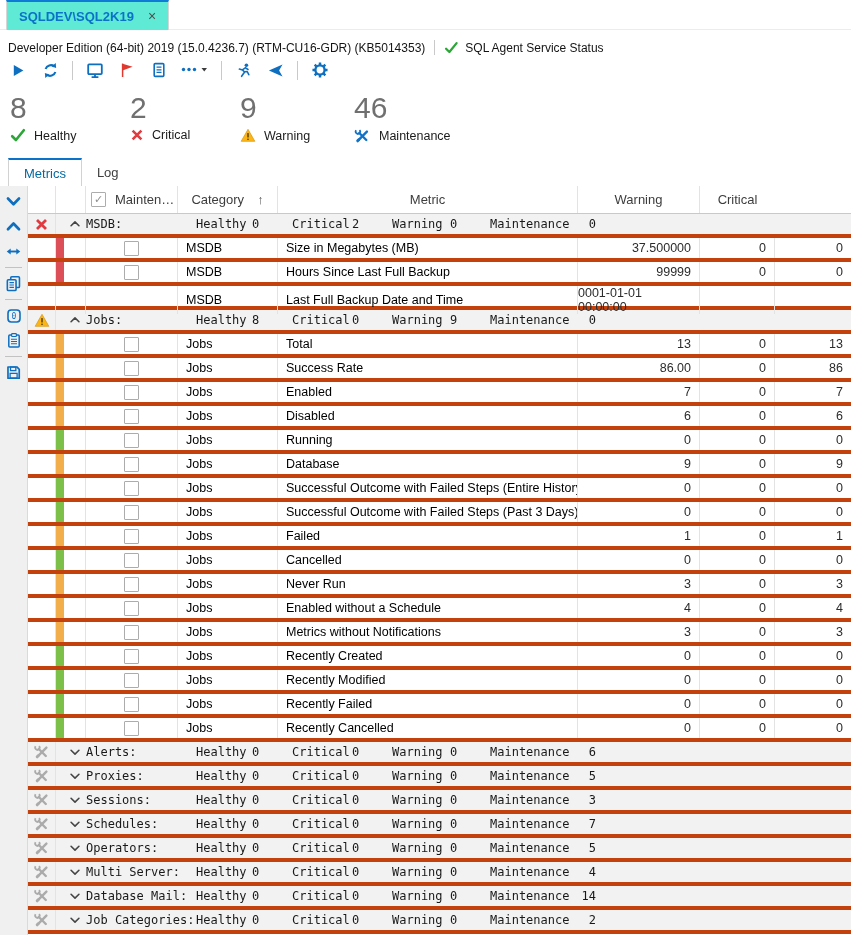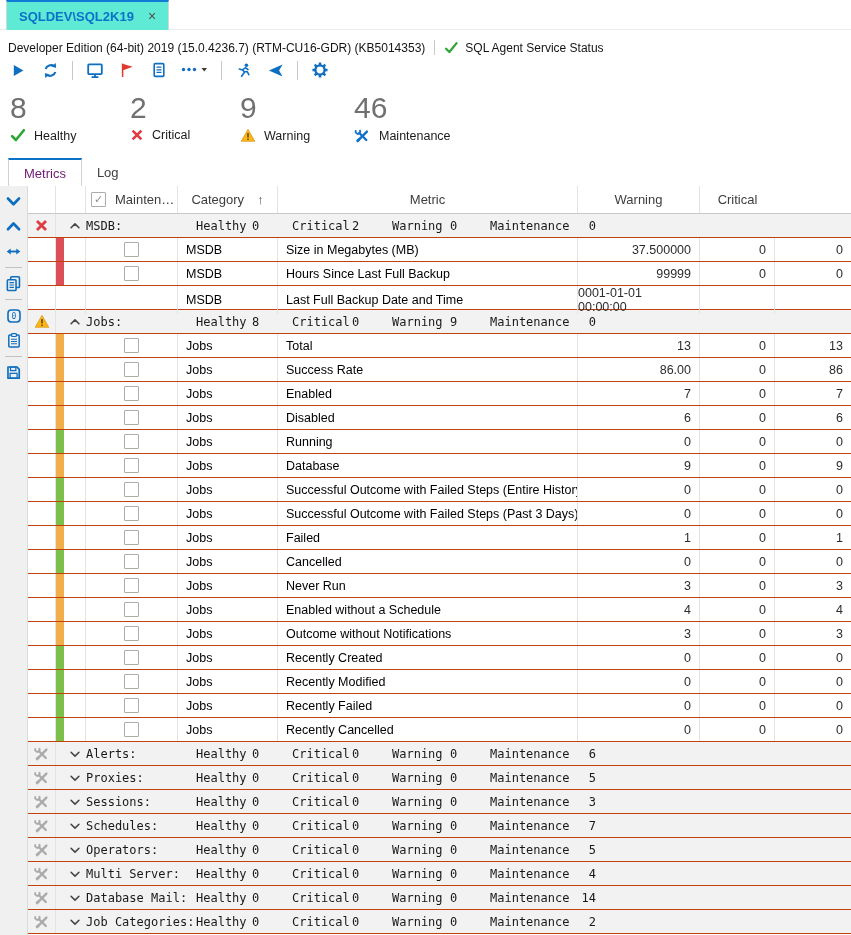--- a/index.html
+++ b/index.html
@@ -27,32 +27,32 @@
   
   .summary{height:73px;flex:none;display:flex;padding:5px 0 0 10px}
   .sum{display:flex;flex-direction:column}
   .sum.b1{width:120px}.sum.b2{width:110px}.sum.b3{width:114px}
   .sum-count{font-size:30px;color:#707070;line-height:35px;font-weight:400}
   .sum-foot{display:flex;align-items:center;gap:8px;margin-top:3px;font-size:12.5px;color:#1b1b1b}
 
   
   .viewtabs{height:28px;flex:none;display:flex;align-items:stretch;padding-left:8px}
   .vtab{padding:0 15px;display:flex;align-items:center;font-size:13px;color:#404040;cursor:default}
-  .vtab.active{color:#701a75;background:#fff;border:1px solid #d2d2d2;border-top:2px solid #0b72ca;border-bottom:none}
+  .vtab.active{color:#0369a1;background:#fff;border:1px solid #d2d2d2;border-top:2px solid #0b72ca;border-bottom:none}
 
   
   .main{flex:1;display:flex;min-height:0}
   .sidebar{width:28px;flex:none;background:#f0f0f0;border-right:1px solid #dadada;
     display:flex;flex-direction:column;align-items:center;padding-top:3px}
   .sbtn{width:24px;height:25px;display:flex;align-items:center;justify-content:center}
   .ssep{width:17px;height:1px;background:#c2c2c2;margin:3px 0}
 
   .grid{flex:1;min-width:0;background:#fff}
   .row{display:grid;grid-template-columns:28px 8px 22px 92px 100px 300px 122px 75px 76px;
-    height:24px;border-bottom:1px solid #c2410c;background:#fff}
+    height:24px;border-bottom:4px solid #c2410c;background:#fff}
   .row.header{height:28px;border-bottom:1px solid #c9c9c9;font-size:13px;color:#3d3d3d}
   .row.grow{background:#f2f2f2;grid-template-columns:28px 8px 22px 1fr}
   .c{height:100%;min-width:0}
   .vb{border-right:1px solid #e3e3e3}
   .sp23{grid-column:2/4}
   .center{display:flex;align-items:center;justify-content:center}
   .cellL{display:flex;align-items:center;padding-left:8px;font-size:12.5px;color:#000000;
     overflow:hidden;white-space:nowrap}
   .cellR{display:flex;align-items:center;justify-content:flex-end;padding-right:8px;
     font-size:12.5px;color:#2c2c2c}
@@ -543,21 +543,21 @@
           <div class="row drow">
             <div class="c vb"></div>
             <div class="c">
               <div class="strip strip-orange"></div>
             </div>
             <div class="c vb"></div>
             <div class="c vb center">
               <div class="cb"></div>
             </div>
             <div class="c vb cellL">Jobs</div>
-            <div class="c vb cellL">Outcome without Notifications</div>
+            <div class="c vb cellL">Metrics without Notifications</div>
             <div class="c vb cellR">3</div>
             <div class="c vb cellR">0</div>
             <div class="c cellR">3</div>
           </div>
           <div class="row drow">
             <div class="c vb"></div>
             <div class="c">
               <div class="strip strip-green"></div>
             </div>
             <div class="c vb"></div>

